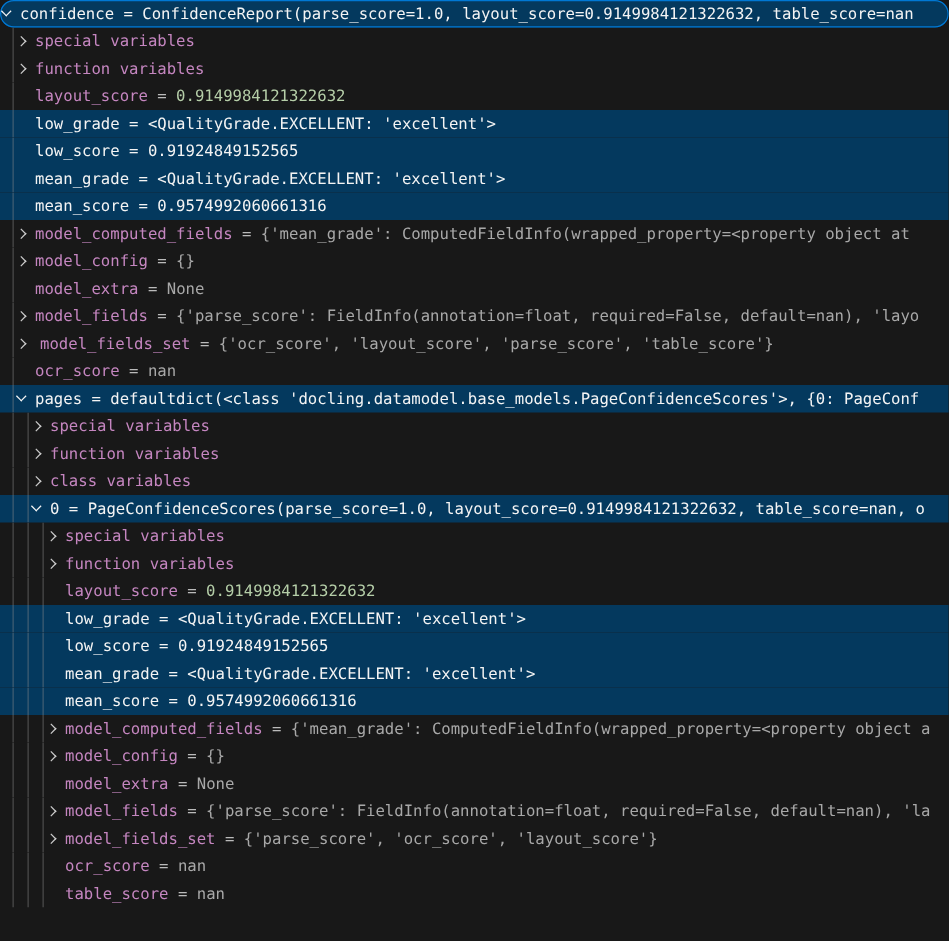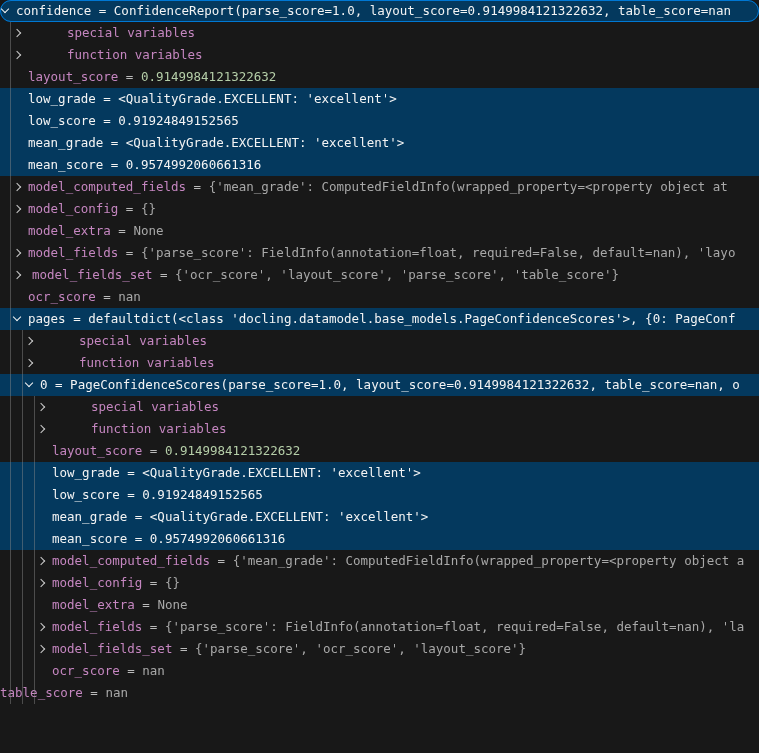--- a/index.html
+++ b/index.html
@@ -21,21 +21,21 @@
   }
   .row.hl{background:var(--hl);}
   .row.selected{background:var(--hl);outline:1px solid var(--focus);outline-offset:-1px;border-radius:11px;}
   .guide{position:absolute;top:0;bottom:0;width:1px;background:var(--guide);}
   .chevron{position:absolute;top:8px;width:6px;height:6px;
     border-right:1.5px solid var(--chev);border-bottom:1.5px solid var(--chev);}
   .chevron.collapsed{transform:rotate(-45deg);}
   .chevron.expanded{top:6px;transform:rotate(45deg);}
   .content{display:block;height:22px;overflow:hidden;}
   .name{color:var(--name);}
-  .group-label{color:var(--name);margin-left:39px;}
+  .group-label{color:var(--name);}
   .eq{color:var(--eq);}
   .value{color:var(--objval);}
   .value.val-number{color:var(--num);}
   .row.hl .name,.row.hl .eq,.row.hl .value,.row.hl .group-label,
   .row.selected .name,.row.selected .eq,.row.selected .value{color:var(--hltext);}
   .row.hl .chevron,.row.selected .chevron{border-color:var(--hltext);}
 </style>
 </head>
 <body>
 
@@ -113,20 +113,26 @@
   <span class="guide" style="left: 10px;"></span>
         <span class="guide" style="left: 22px;"></span>
         <span class="chevron collapsed" style="left: 26px;"></span>
       </div>
       <div class="row">
     <span class="content" style="padding-left: 40px;"><span class="group-label">function variables</span></span>
   <span class="guide" style="left: 10px;"></span>
         <span class="guide" style="left: 22px;"></span>
         <span class="chevron collapsed" style="left: 26px;"></span>
       </div>
+      <div class="row">
+    <span class="content" style="padding-left: 40px;"><span class="group-label">class variables</span></span>
+  <span class="guide" style="left: 10px;"></span>
+        <span class="guide" style="left: 22px;"></span>
+        <span class="chevron collapsed" style="left: 26px;"></span>
+      </div>
       <div class="row hl">
     <span class="content" style="padding-left: 40px;"><span class="name">0</span><span class="eq"> = </span><span class="value val-object">PageConfidenceScores(parse_score=1.0, layout_score=0.9149984121322632, table_score=nan, o</span></span>
   <span class="guide" style="left: 10px;"></span>
         <span class="guide" style="left: 22px;"></span>
         <span class="chevron expanded" style="left: 26px;"></span>
       </div>
       <div class="row">
     <span class="content" style="padding-left: 52px;"><span class="group-label">special variables</span></span>
   <span class="guide" style="left: 10px;"></span>
         <span class="guide" style="left: 22px;"></span>
@@ -204,19 +210,19 @@
         <span class="guide" style="left: 34px;"></span>
         <span class="chevron collapsed" style="left: 38px;"></span>
       </div>
       <div class="row">
     <span class="content" style="padding-left: 52px;"><span class="name">ocr_score</span><span class="eq"> = </span><span class="value val-none">nan</span></span>
   <span class="guide" style="left: 10px;"></span>
         <span class="guide" style="left: 22px;"></span>
         <span class="guide" style="left: 34px;"></span>
       </div>
       <div class="row">
-    <span class="content" style=""><span class="name">table_score</span><span class="eq"> = </span><span class="value val-none">nan</span></span>
+    <span class="content" style="padding-left: 52px;"><span class="name">table_score</span><span class="eq"> = </span><span class="value val-none">nan</span></span>
   <span class="guide" style="left: 10px;"></span>
         <span class="guide" style="left: 22px;"></span>
         <span class="guide" style="left: 34px;"></span>
       </div>
     </div>
 </div>
 
 </body></html>

